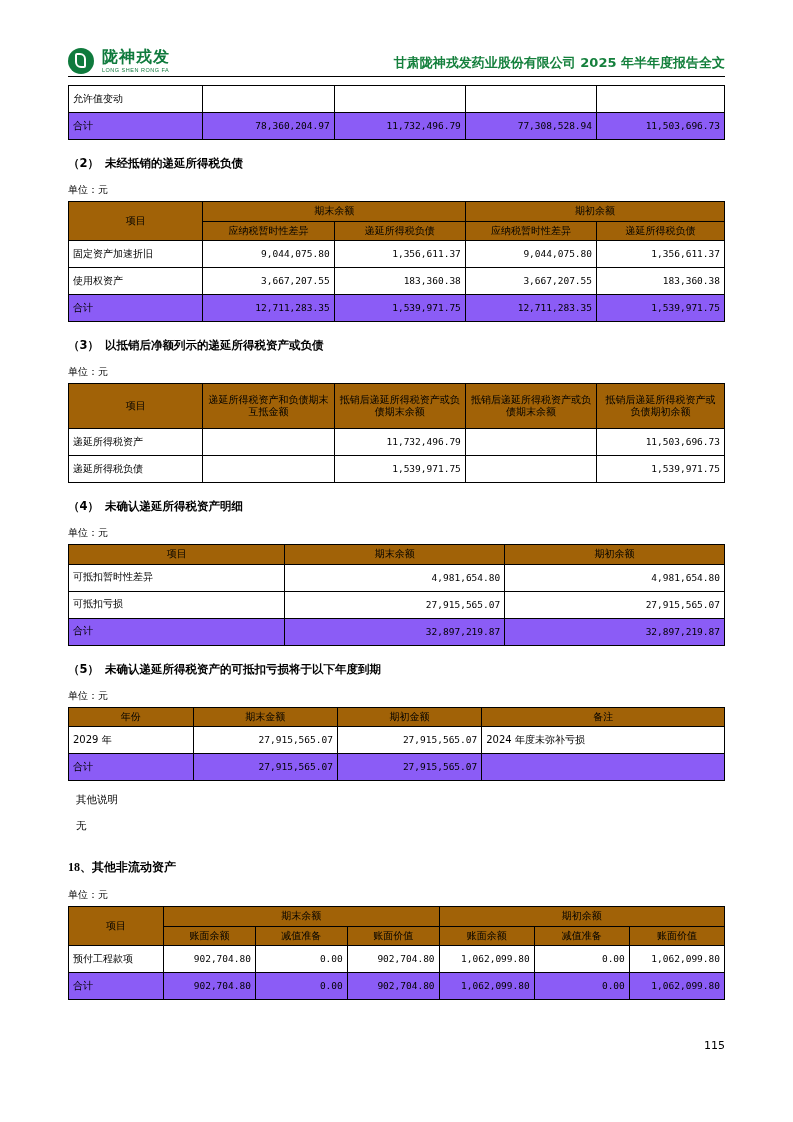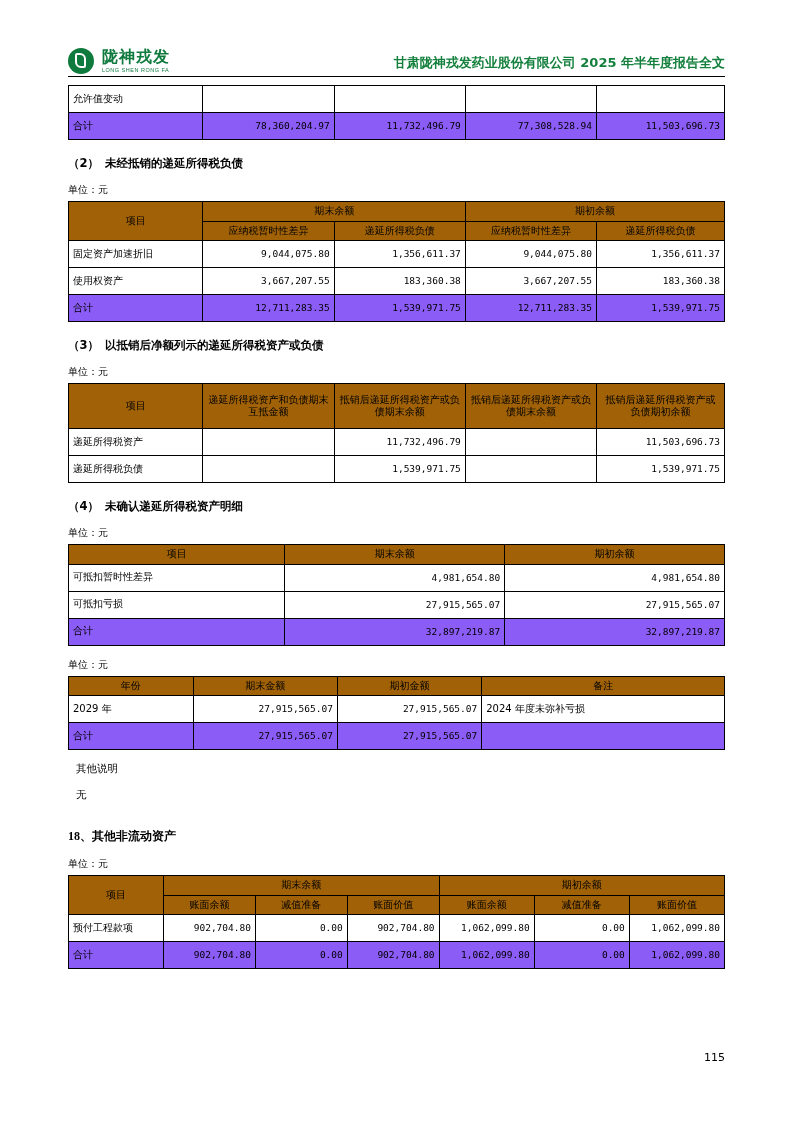--- a/index.html
+++ b/index.html
@@ -124,21 +124,21 @@
     margin: 12px 0 4px 0;
   }
   .plain {
     font-family: "DejaVu Sans", sans-serif;
     font-size: 10.5px;
     margin: 12px 0 0 8px;
   }
   .pagenum {
     position: absolute;
     right: 68px;
-    bottom: 58px;
+    bottom: 70px;
     font-family: "DejaVu Sans", sans-serif;
     font-size: 11px;
   }
   .spacer8 { height: 8px; }
 </style>
 </head>
 <body>
 
 <div class="page">
   <div class="content">
@@ -295,20 +295,23 @@
           <td class="r num">27,915,565.07</td>
         </tr>
         <tr class="hrow total-row">
           <td class="l">合计</td>
           <td class="r num">32,897,219.87</td>
           <td class="r num">32,897,219.87</td>
         </tr>
       </tbody>
     </table>
 
+    <div class="sec-title">
+      <span class="idx">（5）</span><span>未确认递延所得税资产的可抵扣亏损将于以下年度到期</span>
+    </div>
     <div class="unit">单位：元</div>
     <table class="doc">
       <colgroup>
         <col style="width:19%">
           <col style="width:22%">
           <col style="width:22%">
           <col style="width:37%">
       </colgroup>
       <tbody>
         <tr>

